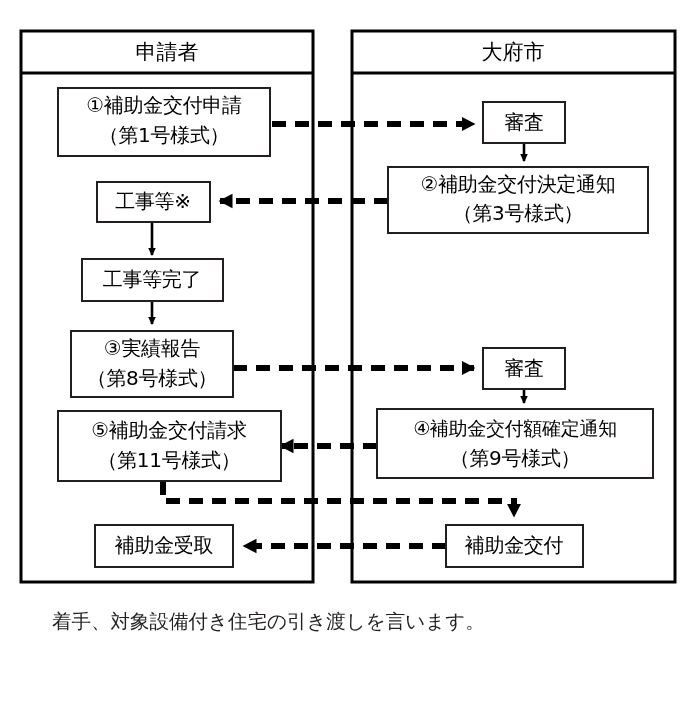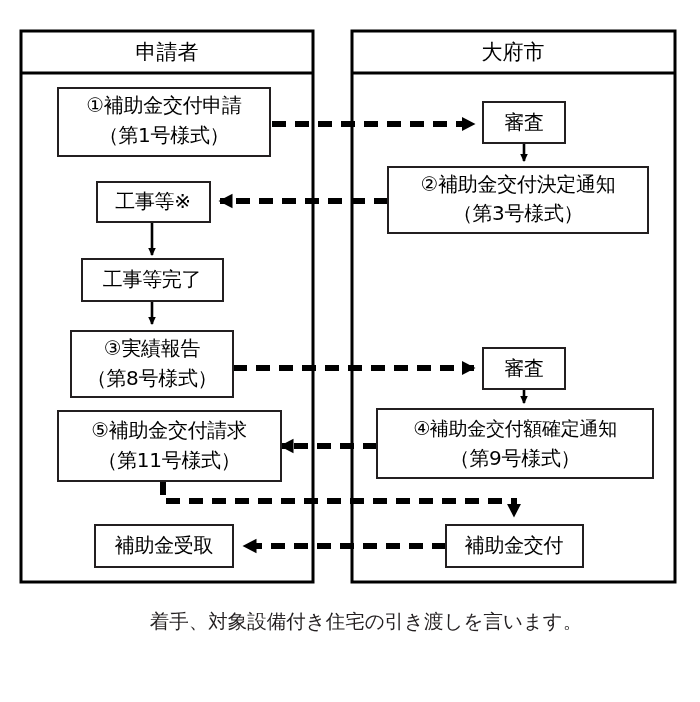--- a/index.html
+++ b/index.html
@@ -76,21 +76,20 @@
     top: 607px;
     width: 650px;
     font-size: 19.5px;
     line-height: 1.55;
     color: #231f20;
     white-space: pre;
   }
   .footnote .ln2 {
     display: block;
     padding-left: 22px;
-    text-align: center;
   }
 </style>
 </head>
 <body>
 
 <div id="stage">
 
   <svg id="diagram" viewBox="0 0 700 702">
     <defs>
       <marker id="solidArrow" markerWidth="9" markerHeight="9" refX="7.2" refY="4.5" orient="auto" markerUnits="userSpaceOnUse">

